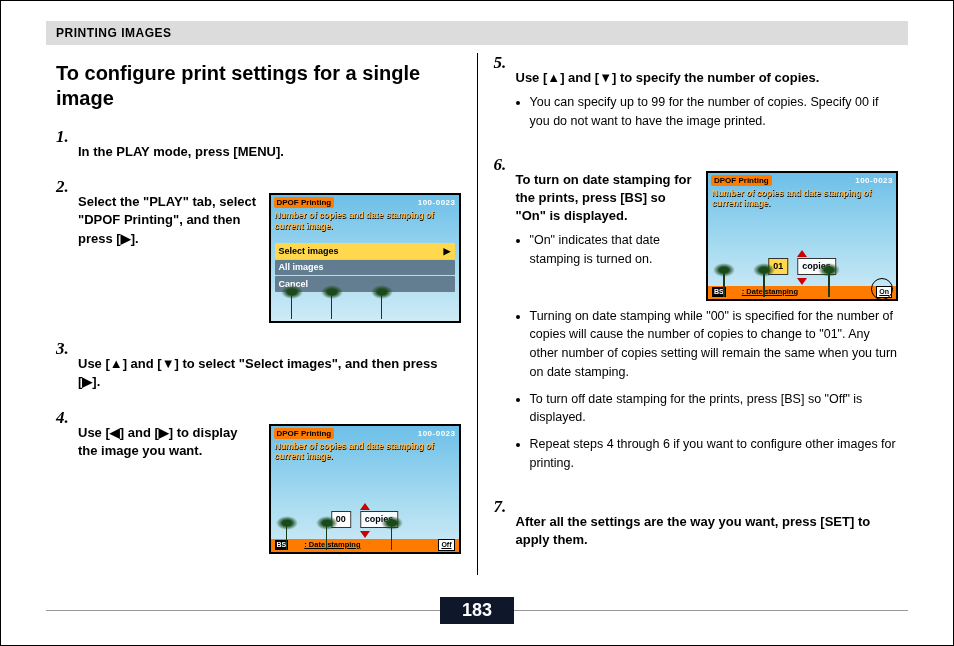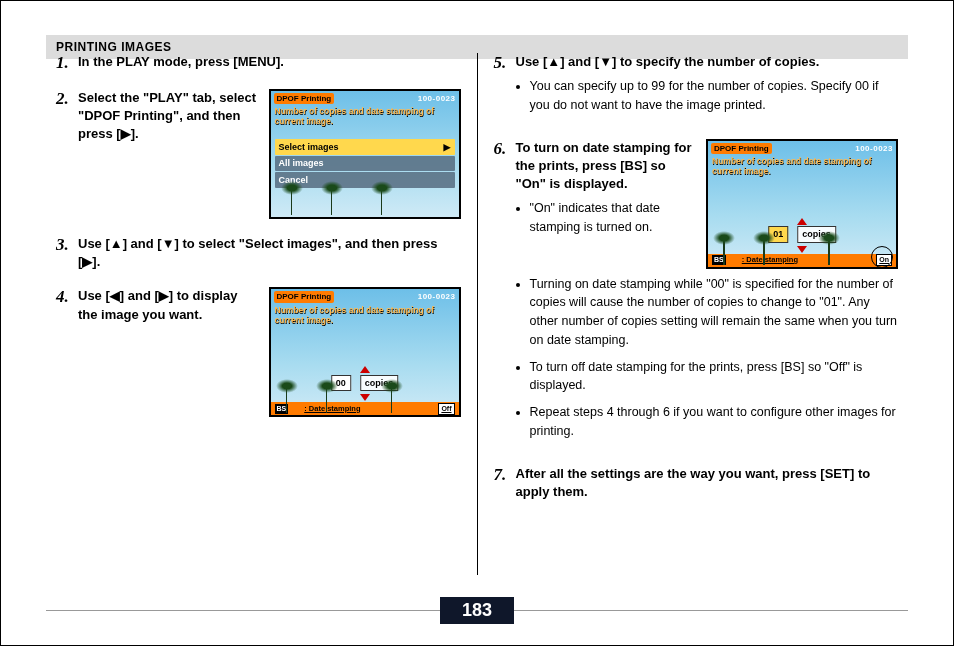--- a/index.html
+++ b/index.html
@@ -9,21 +9,21 @@
     height: 646px;
     background: #fff;
     font-family: Arial, Helvetica, sans-serif;
     color: #000;
     position: relative;
     border: 1px solid #000;
   }
   .header-bar {
     position: absolute;
     left: 45px;
-    top: 34px;
+    top: 20px;
     right: 45px;
     height: 24px;
     background: #dcdcdc;
     display: flex;
     align-items: center;
     padding-left: 10px;
     font-size: 12px;
     font-weight: bold;
     letter-spacing: 0.5px;
   }
@@ -60,20 +60,21 @@
     font-weight: bold;
     font-size: 17px;
     min-width: 22px;
     font-family: "Times New Roman", serif;
   }
   .step-body {
     flex: 1;
     font-size: 13px;
     font-weight: bold;
     line-height: 1.4;
+    margin-top: 16px;
   }
   .step-row {
     display: flex;
     align-items: flex-start;
     gap: 10px;
   }
   .step-text {
     flex: 1;
   }
   .bullets {
@@ -264,20 +265,21 @@
 </head>
 <body>
 
 <div class="header-bar">
   <span>PRINTING IMAGES</span>
 </div>
 
 <div class="columns">
 
   <div class="col">
+    <h2 class="section-title">To configure print settings for a single image</h2>
 
     <div class="step">
       <div class="step-num">1.</div>
       <div class="step-body">In the PLAY mode, press [MENU].</div>
     </div>
 
     <div class="step">
       <div class="step-num">2.</div>
       <div class="step-body">
         <div class="step-row">

